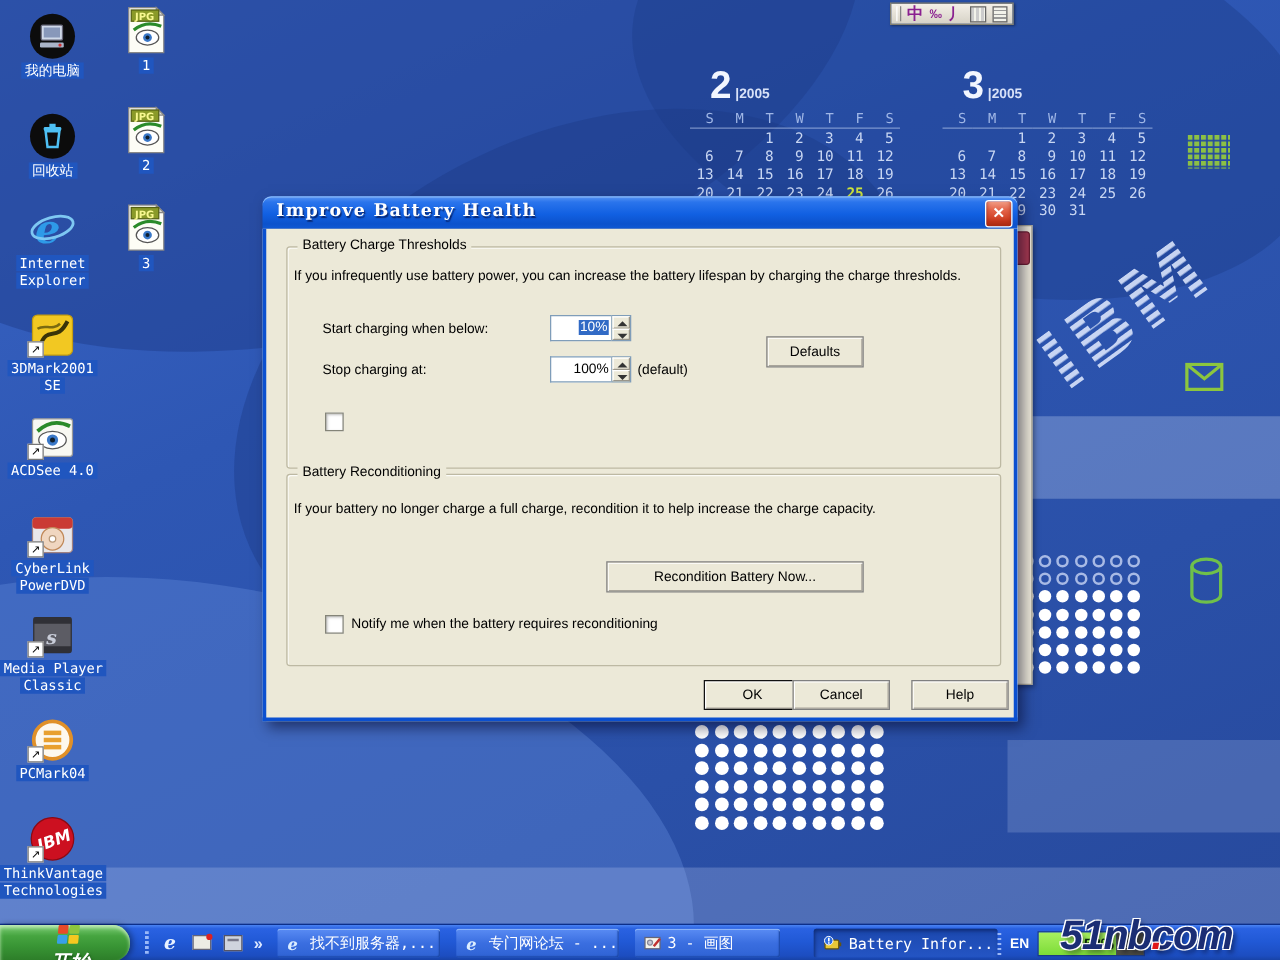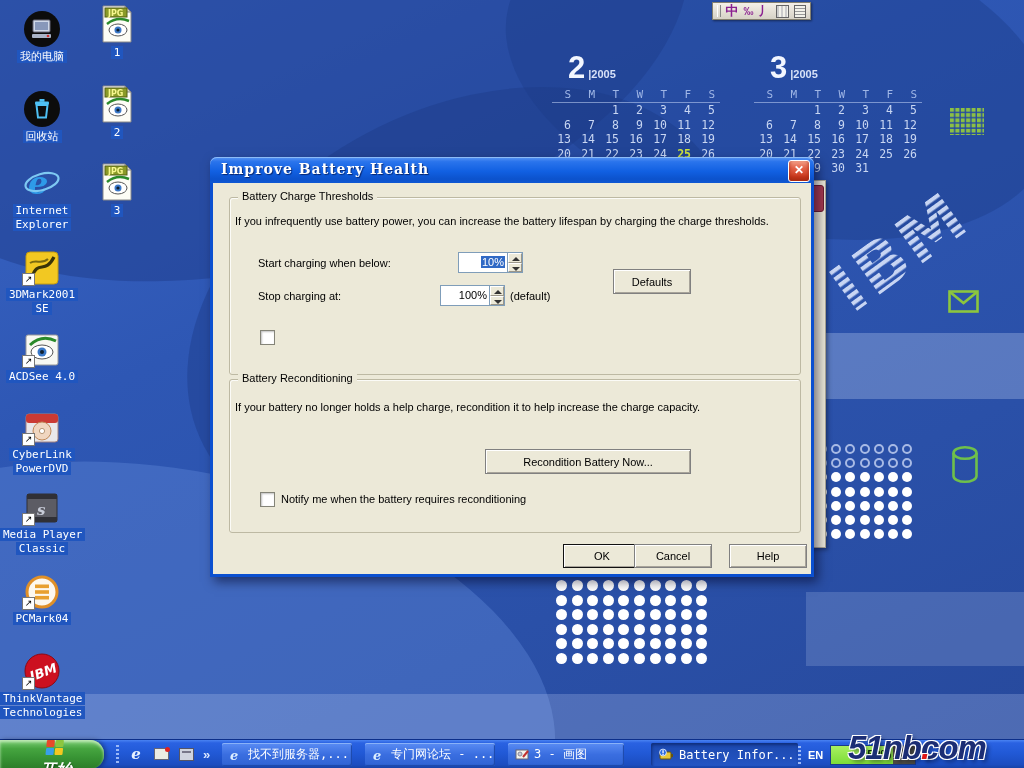--- a/index.html
+++ b/index.html
@@ -528,21 +528,21 @@
       <div class="closebtn"><span>✕</span></div>
     </div>
     <div class="dlg-body">
 
       <div class="group" style="left:16px;top:14px;width:570px;height:176px;">
         <span class="group-label">Battery Charge Thresholds</span>
       </div>
       <div class="dtext" style="left:22px;top:32px;">If you infrequently use battery power, you can increase the battery lifespan by charging the charge thresholds.</div>
 
       <div class="dtext" style="left:45px;top:74px;">Start charging when below:</div>
-      <div class="spin" style="left:245px;top:69px;">
+      <div class="spin" style="left:227px;top:69px;">
         <div class="spin-edit"><span class="sel">10%</span></div>
         <div class="spin-btns">
           <div class="sb up"></div>
           <div class="sb dn"></div>
         </div>
       </div>
 
       <div class="btn" style="left:400px;top:86px;width:76px;height:23px;">Defaults</div>
 
       <div class="dtext" style="left:45px;top:107px;">Stop charging at:</div>
@@ -553,21 +553,21 @@
           <div class="sb dn"></div>
         </div>
       </div>
       <div class="dtext" style="left:297px;top:107px;">(default)</div>
 
       <div class="cb" style="left:47px;top:147px;"></div>
 
       <div class="group" style="left:16px;top:196px;width:570px;height:152px;">
         <span class="group-label">Battery Reconditioning</span>
       </div>
-      <div class="dtext" style="left:22px;top:218px;">If your battery no longer holds a help charge, recondition it to help increase the charge capacity.</div>
+      <div class="dtext" style="left:22px;top:218px;">If your battery no longer charge a full charge, recondition it to help increase the charge capacity.</div>
 
       <div class="btn" style="left:272px;top:266px;width:204px;height:23px;">Recondition Battery Now...</div>
 
       <div class="cb" style="left:47px;top:309px;"></div>
       <div class="dtext" style="left:68px;top:310px;text-align:right;">Notify me when the battery requires reconditioning</div>
 
       <div class="btn default" style="left:350px;top:361px;width:76px;height:22px;">OK</div>
       <div class="btn" style="left:421px;top:361px;width:76px;height:22px;">Cancel</div>
       <div class="btn" style="left:516px;top:361px;width:76px;height:22px;">Help</div>
     </div>

